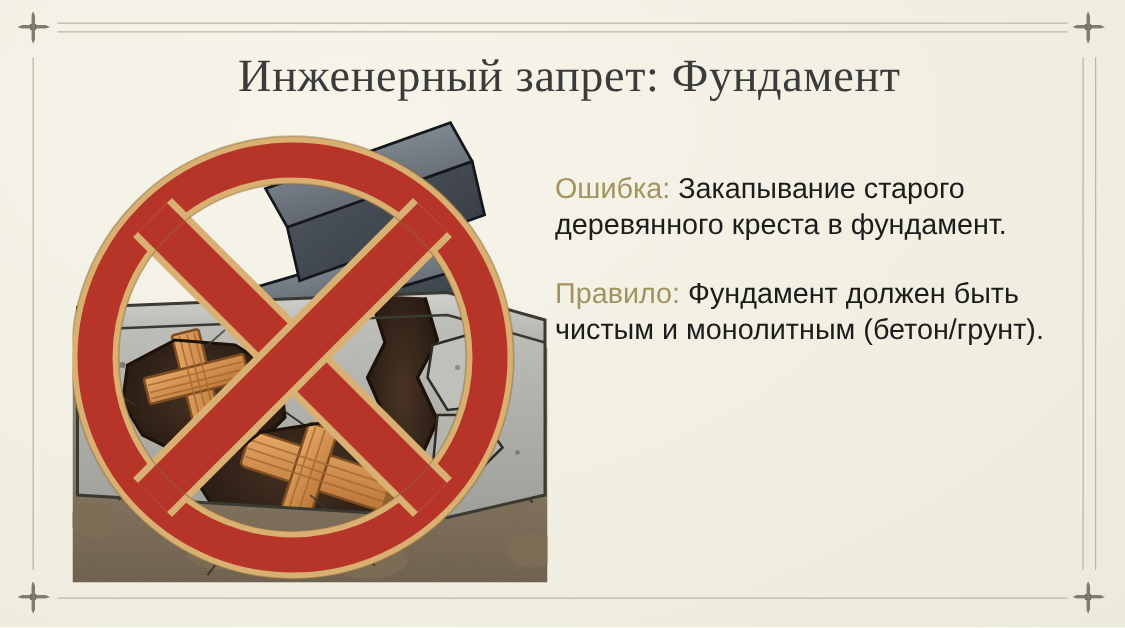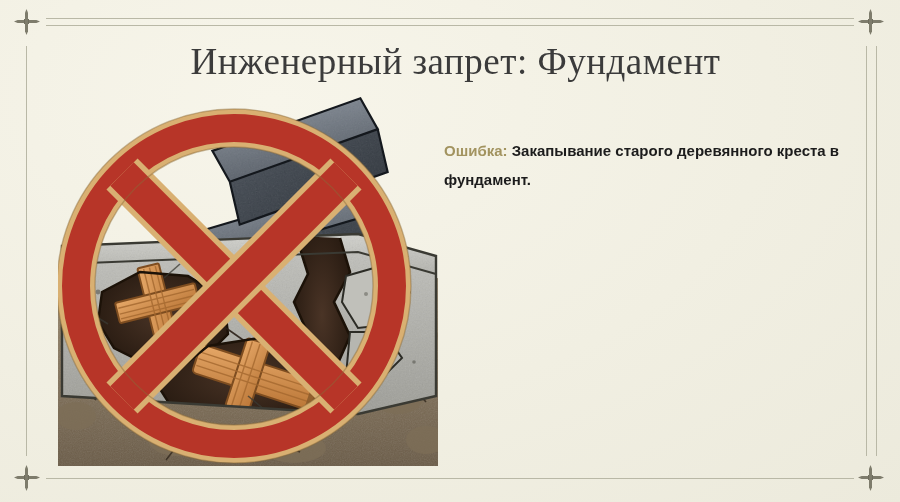--- a/index.html
+++ b/index.html
@@ -48,23 +48,23 @@
   #illo svg{display:block;width:100%;height:100%;}
 
   
   #textcol{
     position:absolute;left:444px;top:136px;width:420px;
   }
   .para{margin-bottom:26px;}
   .para:last-child{margin-bottom:0;}
   .para p{
     margin:0;
-    font-size:15px;
+    font-size:23px;
     line-height:29px;
-    font-weight:bold;
+    font-weight:normal;
     color:#1c1c1c;
   }
   .lbl{color:#a2935f;}
   .body{color:#1c1c1c;}
 </style>
 </head>
 <body>
 
 <div id="slide">
 
@@ -306,16 +306,21 @@
 
   <div id="textcol">
 
     <div class="para">
       <p>
         <span class="lbl">Ошибка:</span><span class="body"> Закапывание старого деревянного креста в фундамент.</span>
       </p>
     </div>
 
 
+    <div class="para">
+      <p>
+        <span class="lbl">Правило:</span><span class="body"> Фундамент должен быть чистым и монолитным (бетон/грунт).</span>
+      </p>
+    </div>
 
   </div>
 
 </div>
 
 </body></html>

